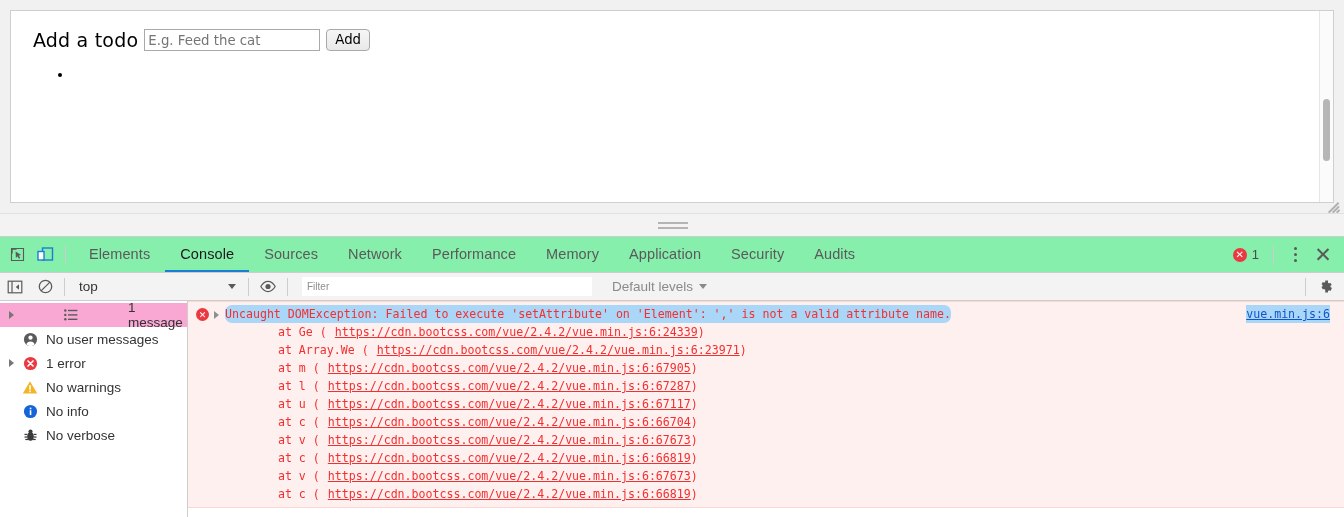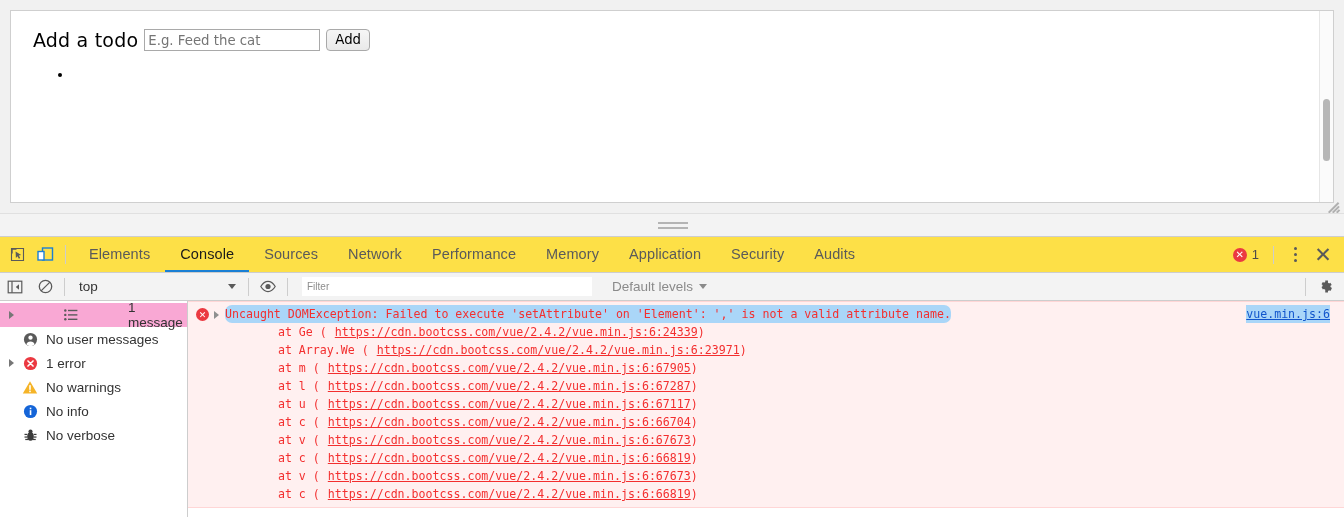--- a/index.html
+++ b/index.html
@@ -91,21 +91,21 @@
 
   
   .devtools {
     position: absolute; left: 0; top: 237px; width: 1344px; height: 280px;
     background: #fff;
     font-family: "Liberation Sans", sans-serif;
   }
 
   .dt-tabbar {
     position: relative; height: 36px;
-    background: #fde047;
+    background: #86efac;
     border-bottom: 1px solid #cdcdcd;
     display: flex; align-items: stretch;
   }
   .dt-icon-btn {
     width: 28px; display:flex; align-items:center; justify-content:center;
     cursor: default;
   }
   .dt-icon-btn.first { margin-left: 3px; }
   .dt-vsep { width:1px; background:#cdcdcd; margin: 8px 8px 8px 6px; }
 

